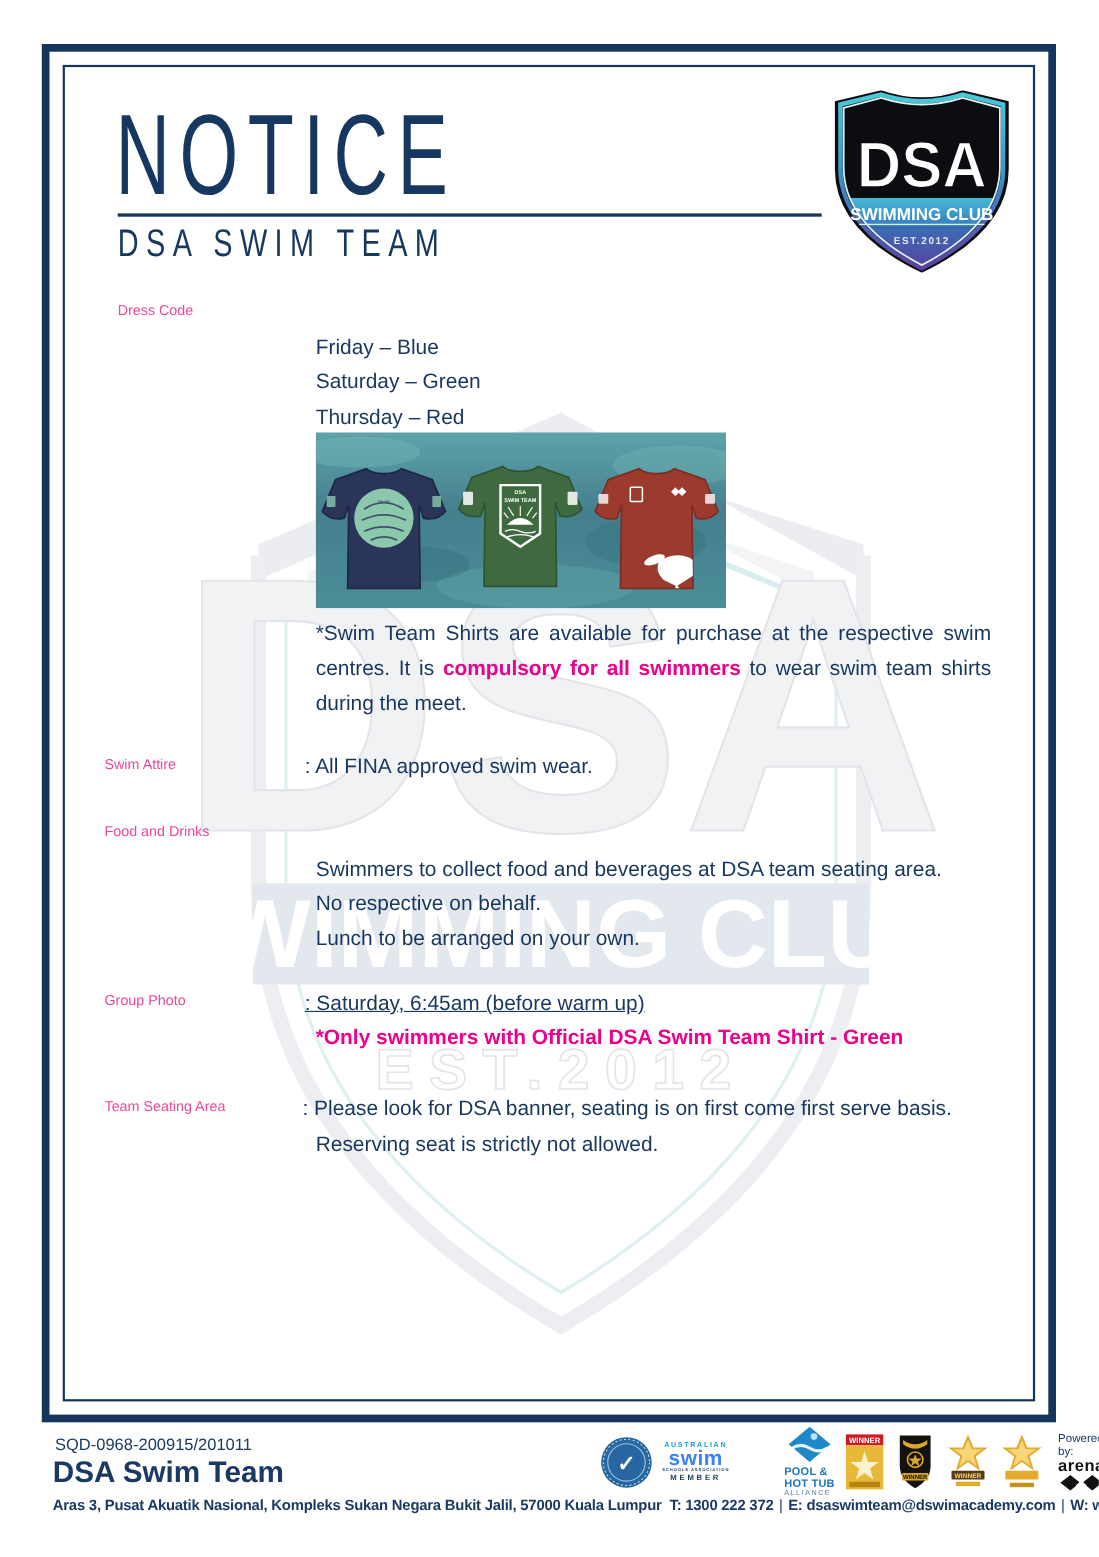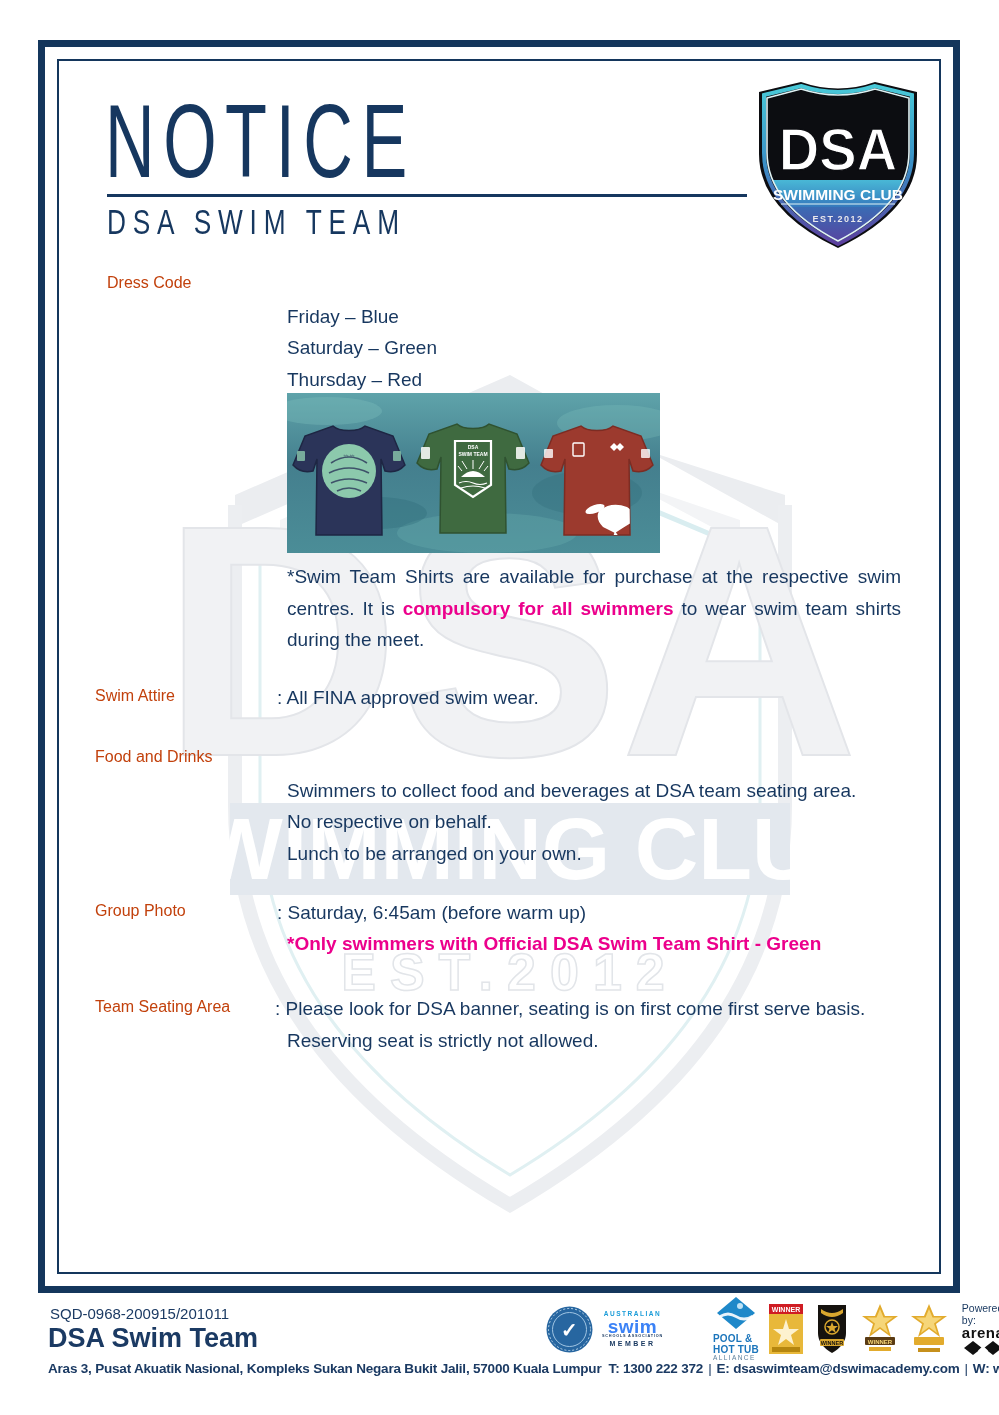--- a/index.html
+++ b/index.html
@@ -19,21 +19,21 @@
   .title { position:absolute; left:105px; top:88px; font-size:104px; font-weight:300;
     letter-spacing:13px; line-height:1.02; color:#16375f;
     transform:scaleX(0.66); transform-origin:left top; z-index:3; white-space:nowrap; }
   .title-rule { position:absolute; left:107px; top:194px; width:640px; height:3px;
     background:#16375f; z-index:3; }
   .subtitle { position:absolute; left:107px; top:202px; font-size:35px; font-weight:400;
     letter-spacing:9px; color:#16375f; transform:scaleX(0.75); transform-origin:left top;
     z-index:3; white-space:nowrap; }
   .logo-badge { position:absolute; left:751px; top:82px; z-index:3; }
   
-  .lbl { position:absolute; font-size:16px; color:#c2410c; z-index:3; white-space:nowrap; }
+  .lbl { position:absolute; font-size:13px; color:#ec4899; z-index:3; white-space:nowrap; }
   .txt { position:absolute; font-size:19px; color:#17375f; z-index:3; white-space:nowrap; }
   .hl  { color:#ec008c; font-weight:bold; }
   .shirt-photo { position:absolute; left:287px; top:393px; z-index:2; line-height:0; }
   .footnote { position:absolute; left:287px; top:561px; width:614px; font-size:19px;
     line-height:31.5px; text-align:justify; color:#17375f; z-index:3; }
   
   .doc-code { position:absolute; left:50px; top:1305px; font-size:15px; color:#1b3a63; z-index:3; }
   .org-name { position:absolute; left:48px; top:1323px; font-size:27px; font-weight:bold;
     color:#1b3a63; z-index:3; }
   .address-line { position:absolute; left:48px; top:1361px; font-size:13.5px; font-weight:bold;
@@ -192,21 +192,21 @@
 
   <div class="lbl" style="left:95px; top:687px;">Swim Attire</div>
   <div class="txt" style="left:277px; top:687px;">: All FINA approved swim wear.</div>
 
   <div class="lbl" style="left:95px; top:748px;">Food and Drinks</div>
   <div class="txt" style="left:287px; top:780px;">Swimmers to collect food and beverages at DSA team seating area.</div>
   <div class="txt" style="left:287px; top:811px;">No respective on behalf.</div>
   <div class="txt" style="left:287px; top:843px;">Lunch to be arranged on your own.</div>
 
   <div class="lbl" style="left:95px; top:902px;">Group Photo</div>
-  <div class="txt" style="left:277px; top:902px;">: Saturday, 6:45am (before warm up)</div>
+  <div class="txt" style="left:277px; top:902px;text-decoration:underline;">: Saturday, 6:45am (before warm up)</div>
   <div class="txt hl" style="left:287px; top:933px;">*Only swimmers with Official DSA Swim Team Shirt - Green</div>
 
   <div class="lbl" style="left:95px; top:998px;">Team Seating Area</div>
   <div class="txt" style="left:275px; top:998px;">: Please look for DSA banner, seating is on first come first serve basis.</div>
   <div class="txt" style="left:287px; top:1030px;">Reserving seat is strictly not allowed.</div>
 
   <div class="doc-code">SQD-0968-200915/201011</div>
   <div class="org-name">DSA Swim Team</div>
   <div class="address-line">
     <span>Aras 3, Pusat Akuatik Nasional, Kompleks Sukan Negara Bukit Jalil, 57000 Kuala Lumpur</span>&nbsp;&nbsp;<span>T: 1300 222 372</span><span class="sep">|</span><span>E: dsaswimteam@dswimacademy.com</span><span class="sep">|</span><span>W: www.dsaswimteam.com</span>

